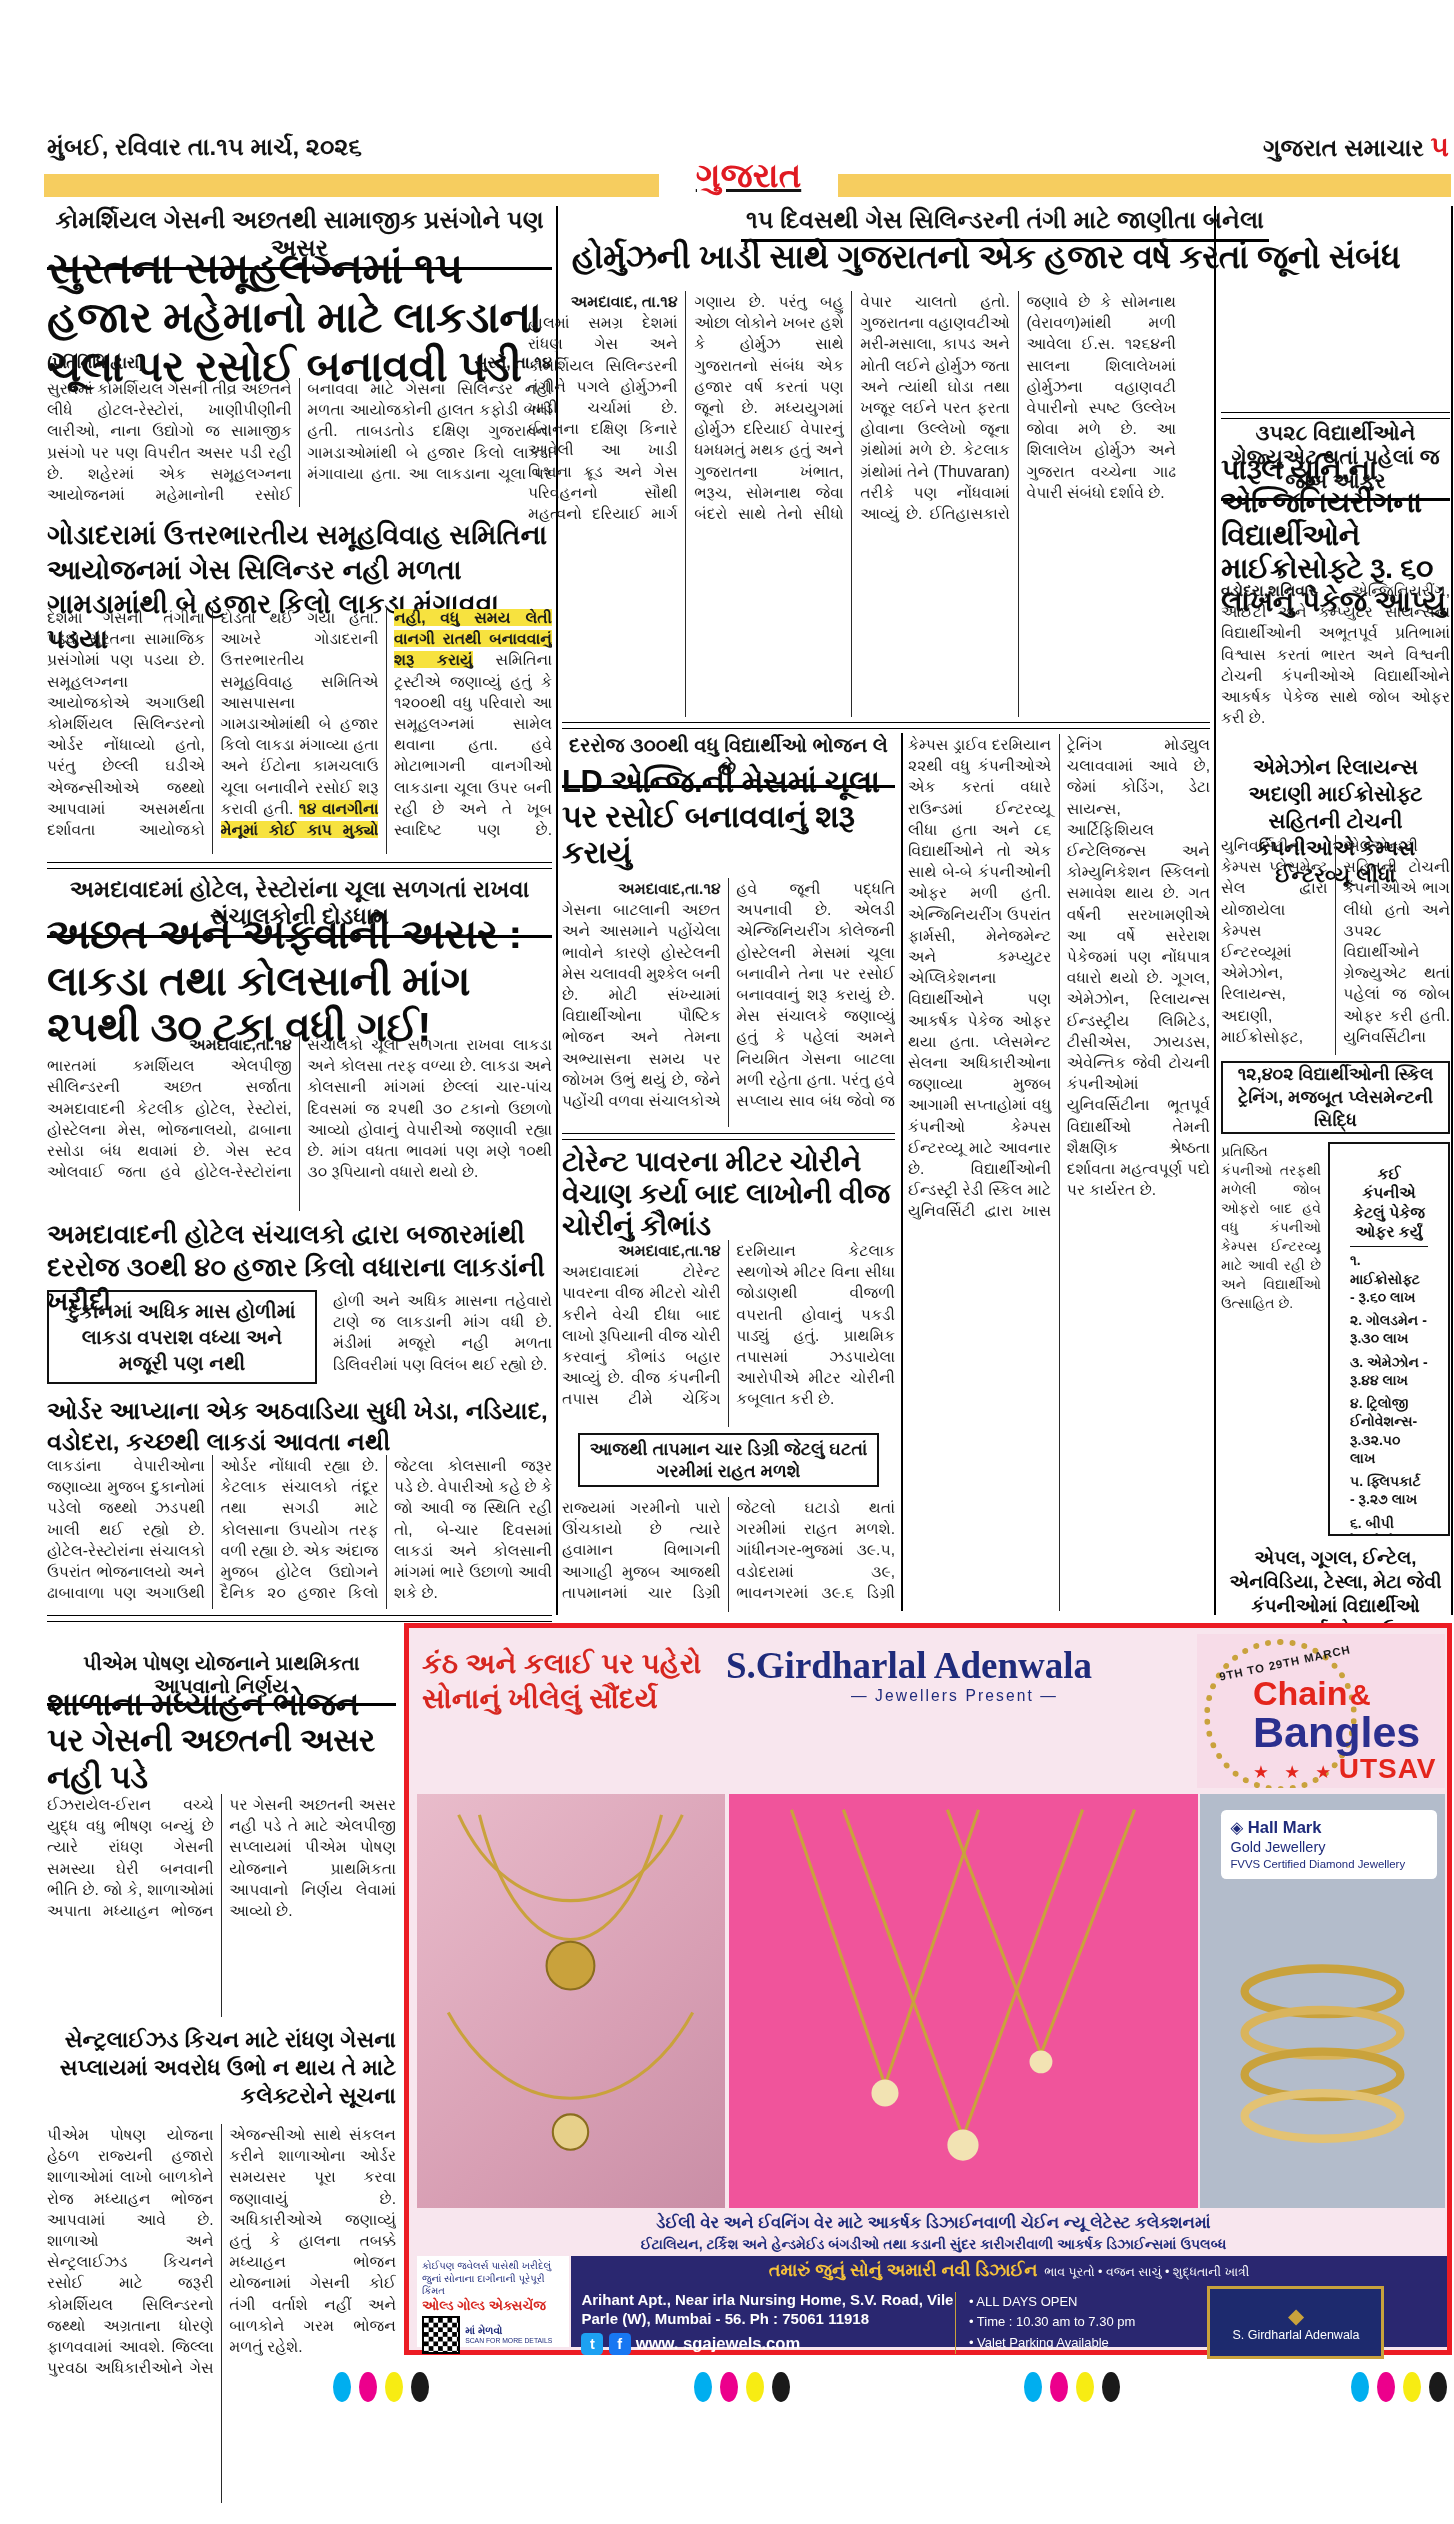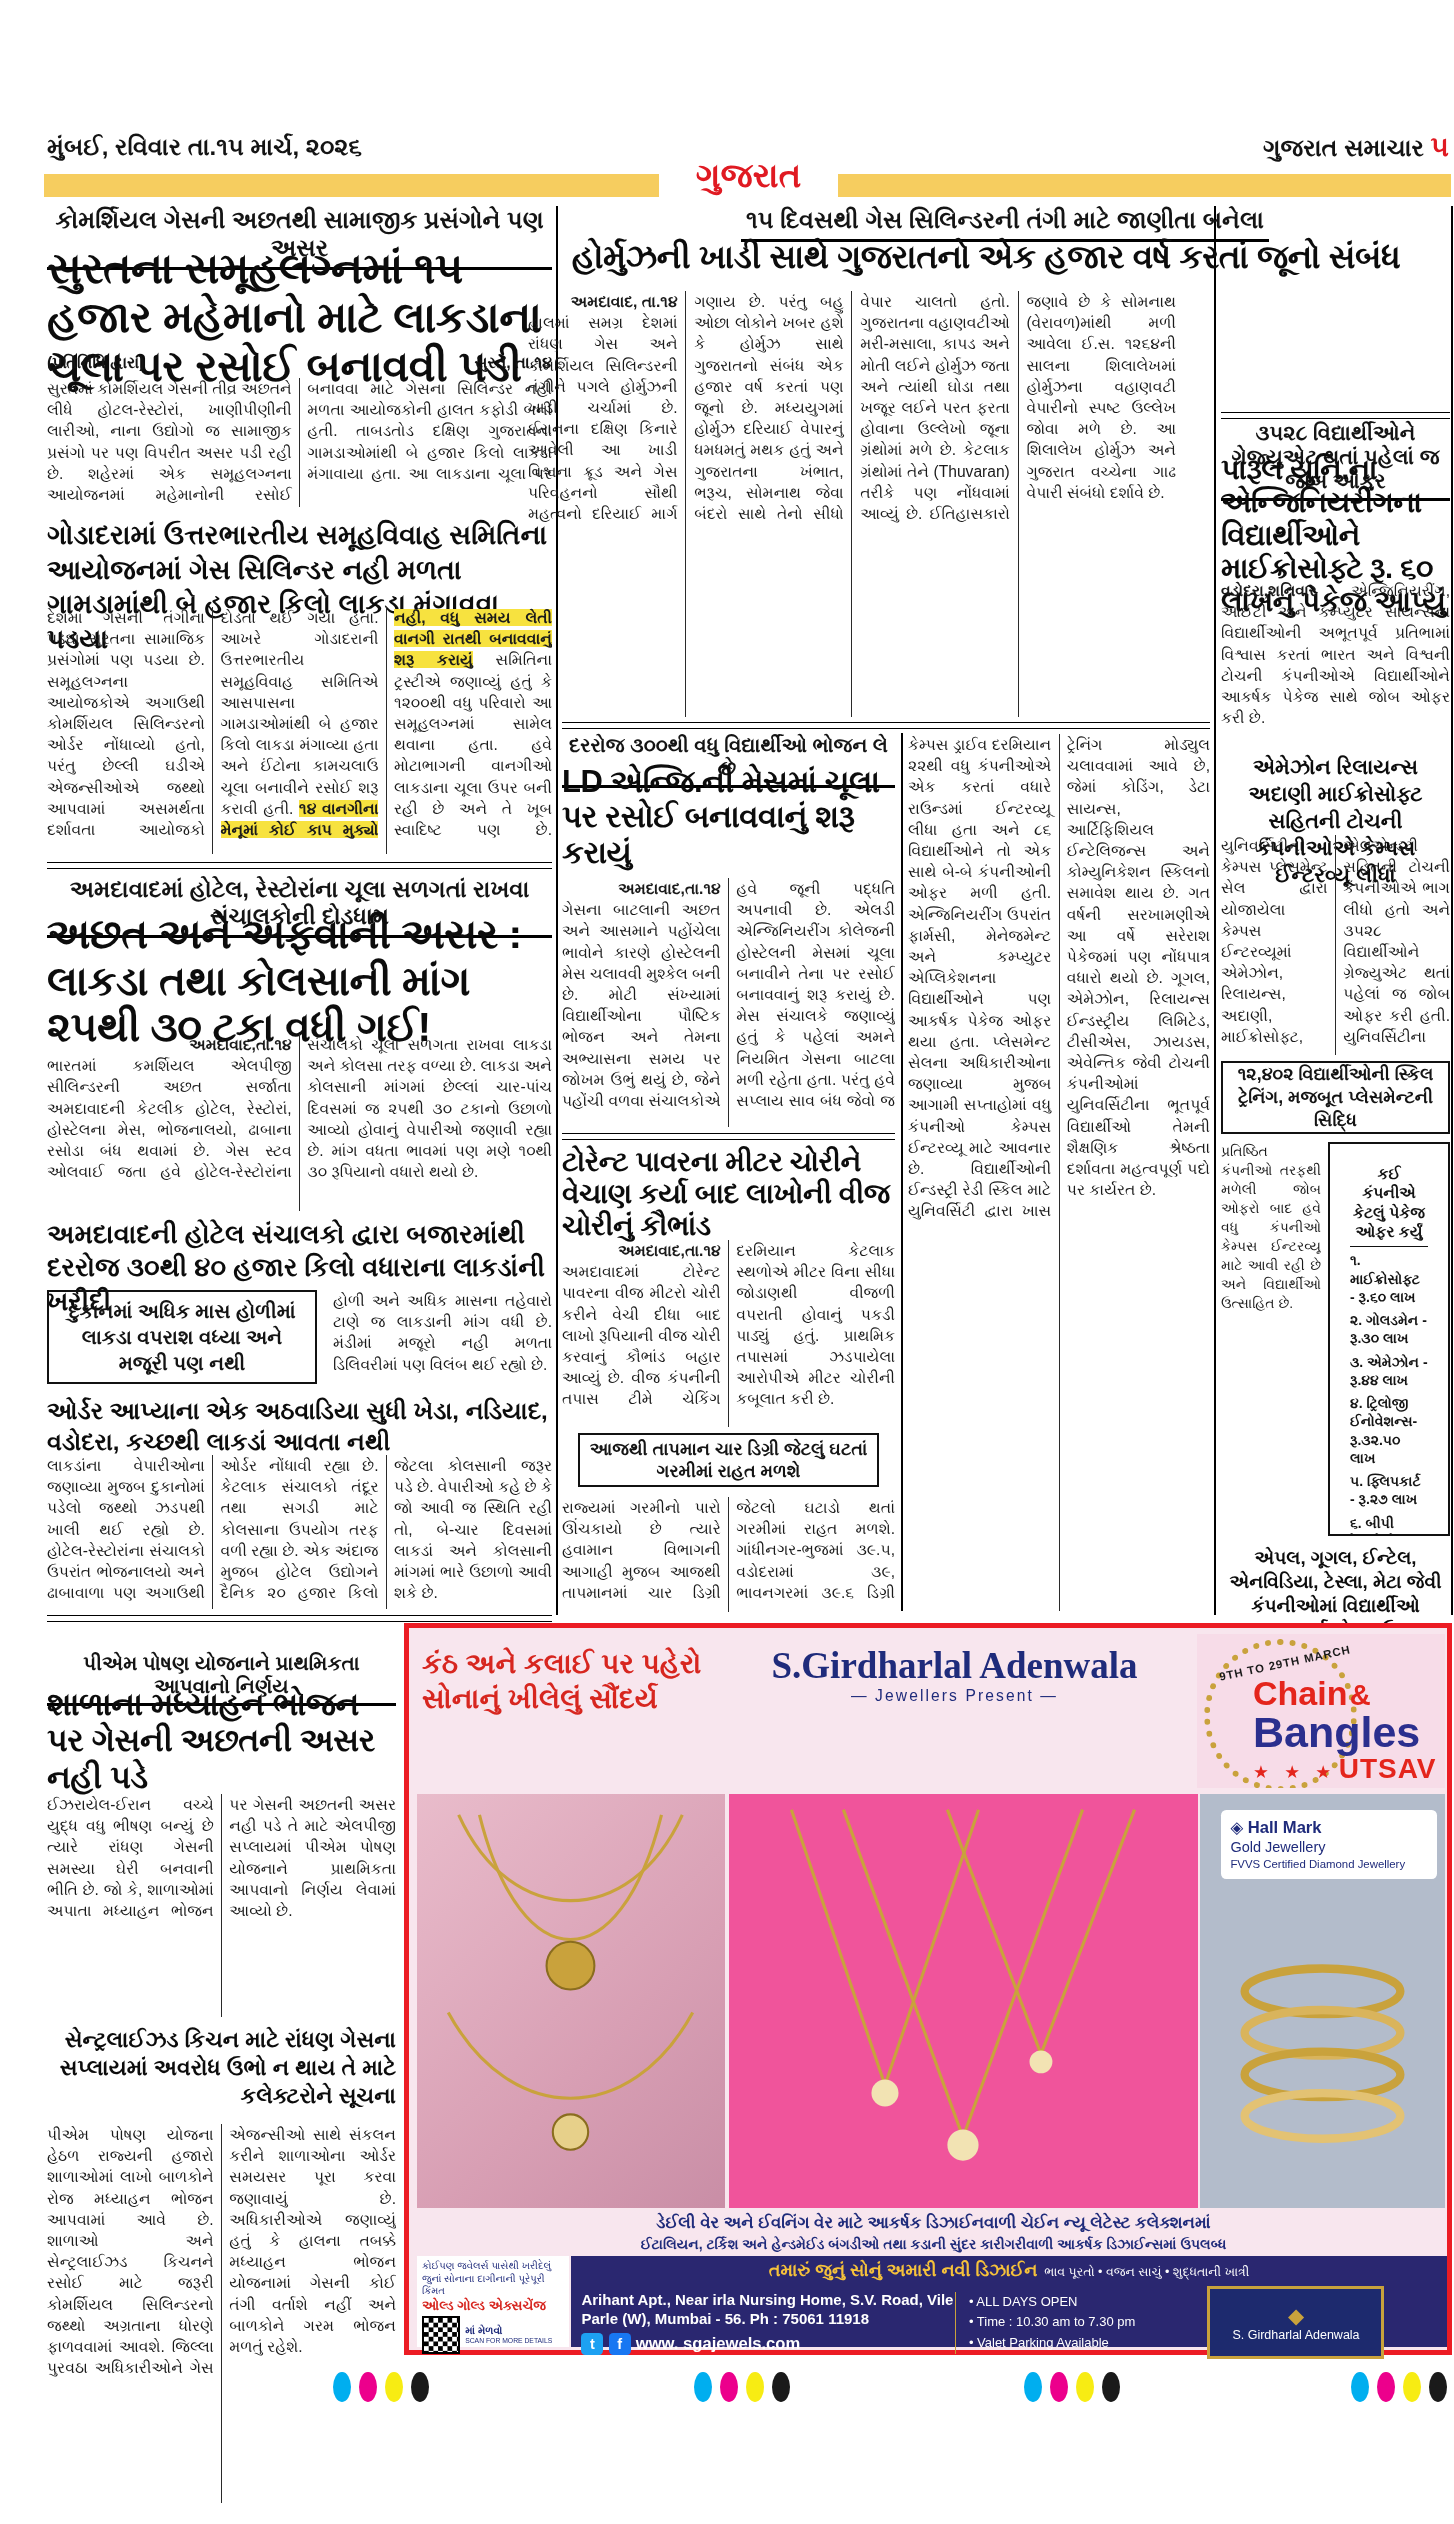--- a/index.html
+++ b/index.html
@@ -15,28 +15,28 @@
   .cols3{column-count:3;column-gap:15.6px;column-rule:1px solid #2a2a2a;}
   .cols4{column-count:4;column-gap:16.6px;column-rule:1px solid #2a2a2a;}
   .dl-row{display:flex;justify-content:space-between;font-weight:bold;font-size:16px;}
   .dateline{text-align:right;font-weight:bold;}
   .deck{font-weight:bold;line-height:1.28;color:#0c0c0c;}
   .boxed{border:2.1px solid #111;font-weight:bold;text-align:center;display:flex;align-items:center;justify-content:center;padding:5.2px 7.3px;box-sizing:border-box;}
   .dbl{border-top:1.6px solid #000;border-bottom:1.6px solid #000;height:4.7px;}
   .vrule{width:1.6px;background:#000;}
   .hl{background:#F7E23F;font-weight:bold;}
   .band{background:#F6CD5F;}
-  .masthead-box{background:#fff;display:flex;align-items:center;justify-content:center;}
+  .masthead-box{background:#fff;display:flex;align-items:center;justify-content:center;text-decoration:underline;}
   .masthead-box span{color:#E01A22;font-weight:bold;font-size:34px;}
   .pagehead-right{font-weight:bold;font-size:24px;text-align:right;}
   .pagehead-right .pgno{color:#E01A22;font-size:28px;}
   
   .ad{border:5.2px solid #EC1C24;background:#F8E6EE;box-sizing:border-box;}
   .ad-tagline{color:#D7261F;font-weight:bold;text-align:left;line-height:1.25;}
-  .ad-brand{color:#1F2B7B;font-weight:bold;text-align:center;font-family:"Liberation Serif","DejaVu Serif",serif;}
+  .ad-brand{color:#1F2B7B;font-weight:bold;font-family:"Liberation Serif","DejaVu Serif",serif;}
   .ad-brand-sub{color:#1F2B7B;text-align:center;font-size:15.6px;letter-spacing:2.1px;}
   .badge{background:#F7DCE8;position:relative;overflow:hidden;}
   .badge-ring{position:absolute;left:7.3px;top:5.2px;width:141px;height:141px;border-radius:50%;border:6.2px dotted #C9A23C;}
   .badge-dates{position:absolute;left:21px;top:23px;font-size:11.4px;font-weight:bold;color:#1a1a1a;transform:rotate(-12deg);letter-spacing:1px;}
   .chain{color:#E4251C;font-weight:bold;font-size:34px;line-height:0.95;}
   .amp{color:#E4251C;font-weight:bold;font-size:29px;}
   .bangles{color:#2B2F8E;font-weight:bold;font-size:43px;line-height:0.95;}
   .bstars{color:#E4251C;font-size:17.7px;letter-spacing:5.2px;}
   .utsav{color:#E4251C;font-weight:bold;font-size:28px;letter-spacing:1px;}
   .panel{position:absolute;top:0;height:100%;}

